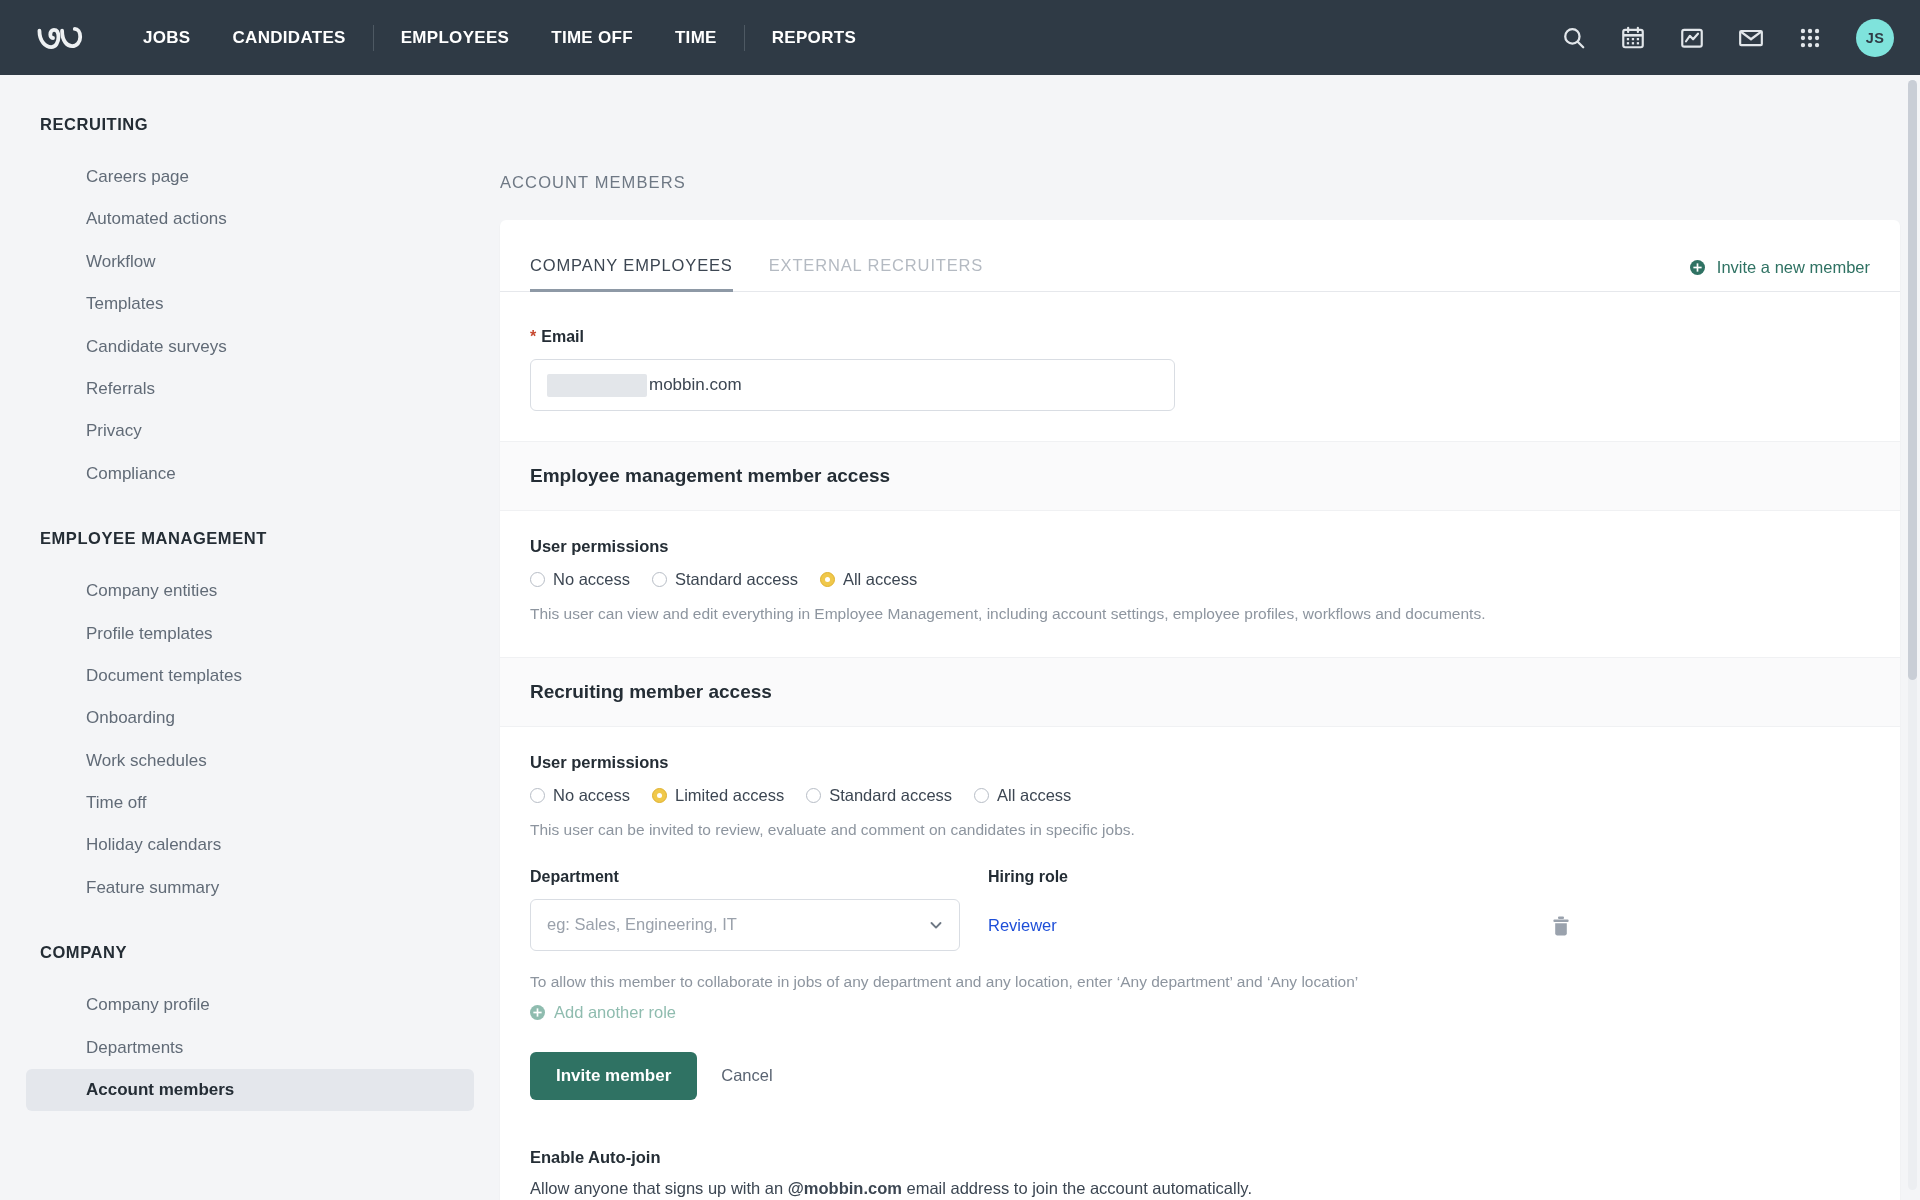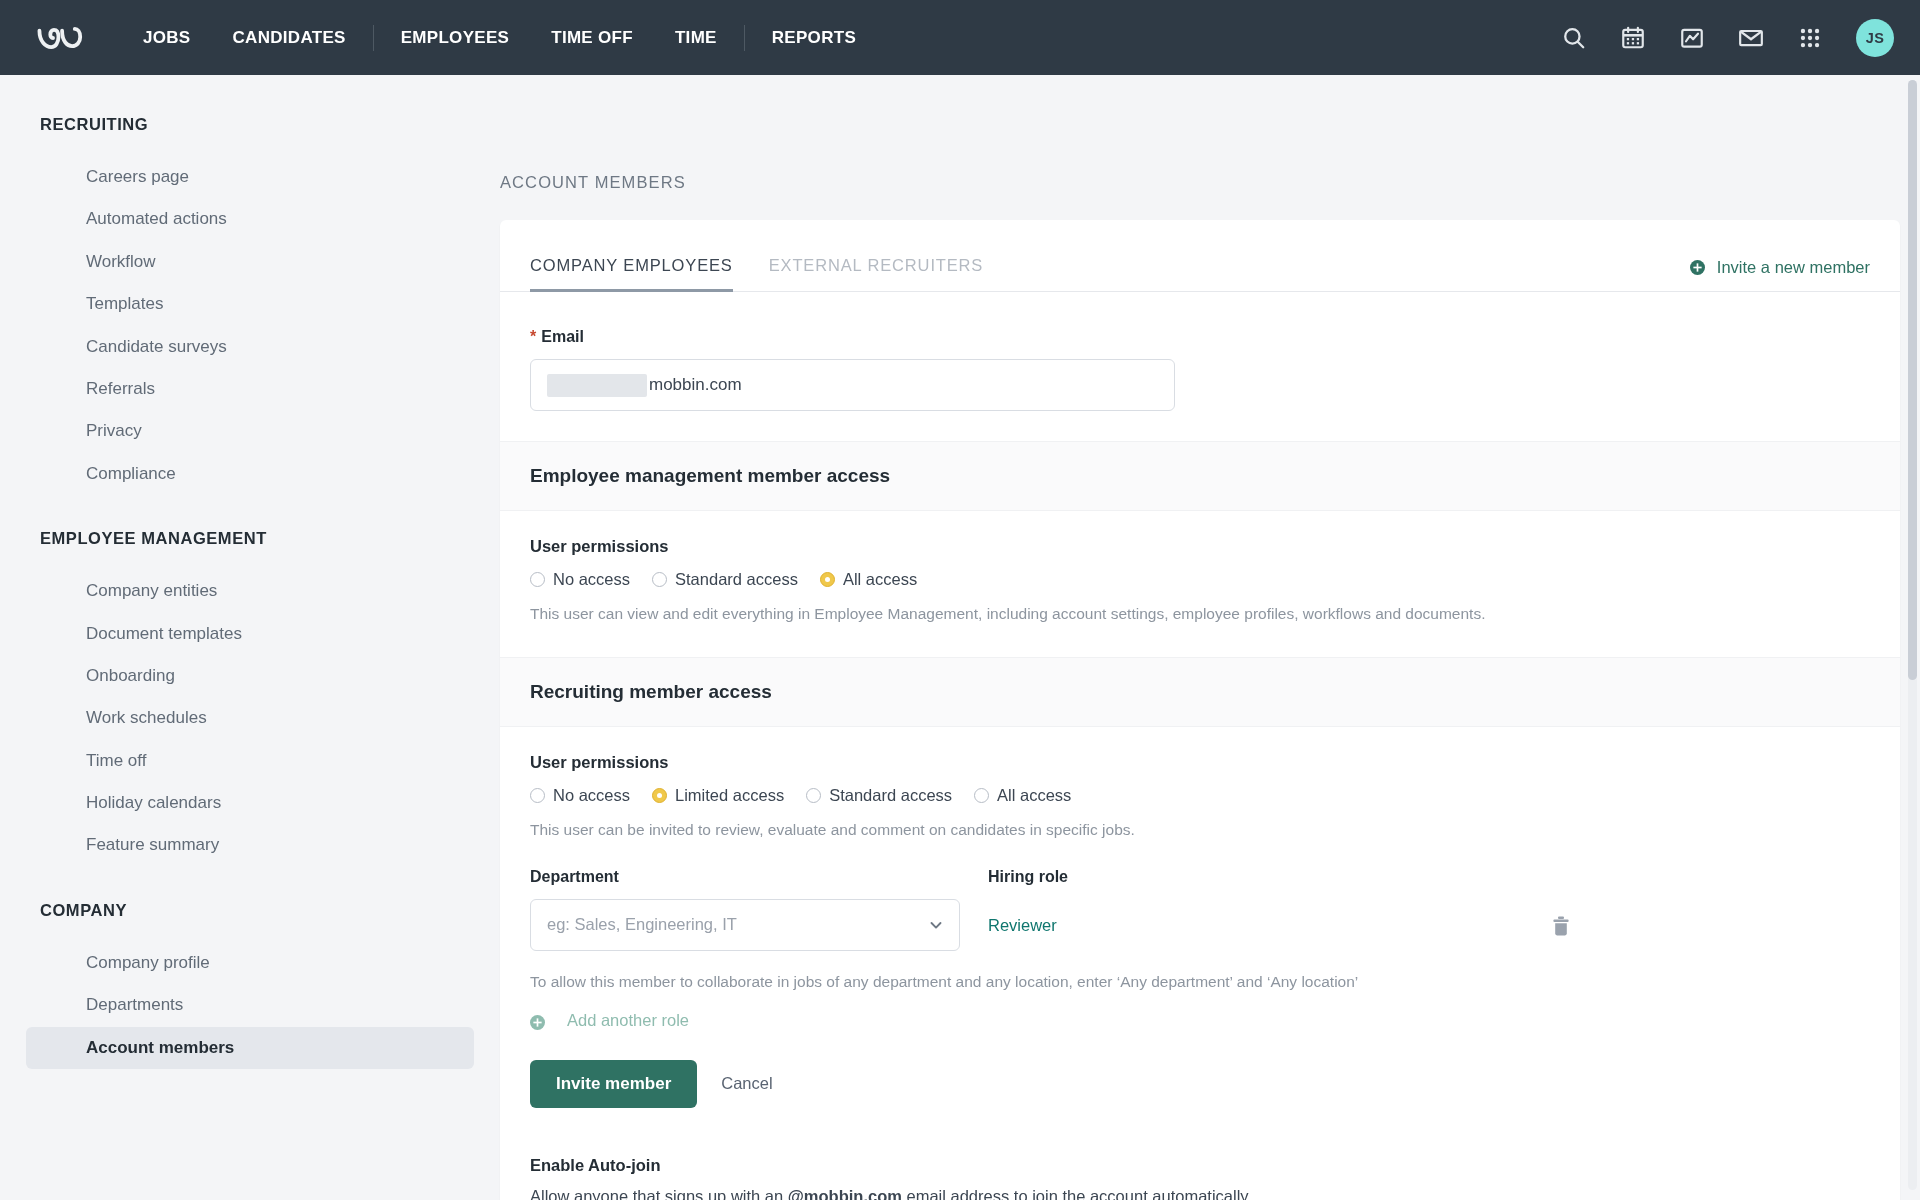--- a/index.html
+++ b/index.html
@@ -211,28 +211,28 @@
     display: flex;
     align-items: center;
     padding: 0 16px;
     background: #fff;
     font-size: 16.5px;
     color: #9AA1AB;
     cursor: pointer;
     position: relative;
   }
   .select-box .chev { margin-left: auto; width: 14px; height: 14px; color: #6E7884; }
-  .hiring-role-val { font-size: 16.5px; color: #0f766e; line-height: 52px; }
+  .hiring-role-val { font-size: 16.5px; color: #1d4ed8; line-height: 52px; }
   .trash { width: 18px; height: 20px; color: #9AA2AD; cursor: pointer; margin-top: 17px; }
 
   .allow-hint { font-size: 15.5px; color: #8D959F; margin-top: 22px; }
   .add-role {
-    display: flex; align-items: flex-end; gap: 22px;
+    display: flex; align-items: center; gap: 9px;
     color: #8FBCAF; font-size: 16.5px;
-    margin-top: 20px; cursor: pointer;
+    margin-top: 12px; cursor: pointer;
   }
   .add-role .plus-ico { width: 15px; height: 15px; }
 
   .btn-row { display: flex; align-items: center; gap: 18px; margin-top: 30px; }
   .btn-primary {
     background: #2F7263;
     color: #fff;
     font-size: 17px;
     font-weight: bold;
     border: none;
@@ -343,20 +343,21 @@
       <div class="side-item">Templates</div>
       <div class="side-item">Candidate surveys</div>
       <div class="side-item">Referrals</div>
       <div class="side-item">Privacy</div>
       <div class="side-item">Compliance</div>
     </div>
 
     <div class="side-group">
       <div class="side-group-title">EMPLOYEE MANAGEMENT</div>
       <div class="side-item">Company entities</div>
+      <div class="side-item">Profile templates</div>
       <div class="side-item">Document templates</div>
       <div class="side-item">Onboarding</div>
       <div class="side-item">Work schedules</div>
       <div class="side-item">Time off</div>
       <div class="side-item">Holiday calendars</div>
       <div class="side-item">Feature summary</div>
     </div>
 
     <div class="side-group">
       <div class="side-group-title">COMPANY</div>

